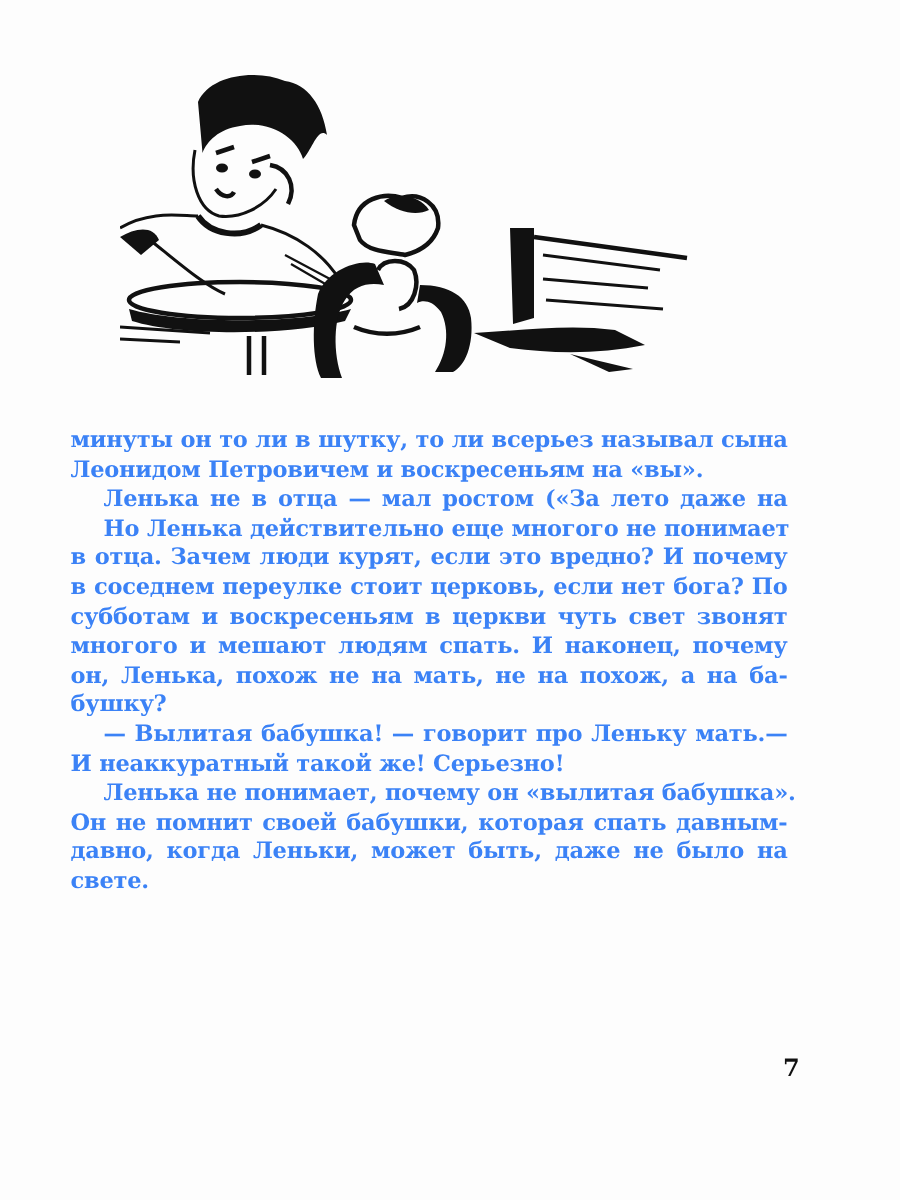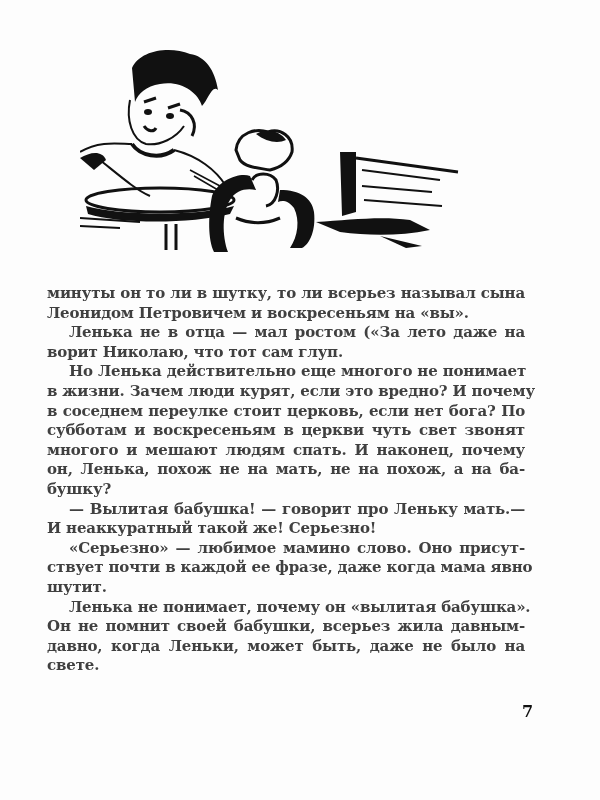--- a/index.html
+++ b/index.html
@@ -6,21 +6,21 @@
   body { width: 600px; height: 800px; position: relative; overflow: hidden; }
   .page {
     position: absolute; left: 0; top: 0; width: 600px; height: 800px; background: #fdfdfd;
   }
   .illustration {
     position: absolute; left: 80px; top: 40px; width: 400px; height: 240px;
   }
   .text-block {
     position: absolute; left: 47px; top: 284px; width: 478px;
     font-family: "DejaVu Serif", "Liberation Serif", serif;
-    font-size: 15px; line-height: 19.6px; color: #404040;
+    font-size: 15px; line-height: 19.6px; color: #3b82f6;
     font-weight: bold; letter-spacing: -0.15px;
   }
   .line { white-space: nowrap; text-align: justify; text-align-last: justify; display: block; }
   .line.last { text-align-last: left; }
   .indent { padding-left: 22px; }
   .page-number {
     position: absolute; left: 522px; top: 702px;
     font-family: "DejaVu Serif", serif; font-weight: bold; font-size: 16px; color: #111;
   }
 </style>
@@ -70,42 +70,36 @@
     <path d="M300 196 L342 206 L326 208 Z" fill="#111"></path>
   </svg>
 
   <div class="text-block">
     <div>
       <span class="line">минуты он то ли в шутку, то ли всерьез называл сына</span>
       <span class="line last">Леонидом Петровичем и воскресеньям на «вы».</span>
     </div>
     <div>
       <span class="line indent">Ленька не в отца — мал ростом («За лето даже на</span>
-      <span class="line last">ворит Николаю, что тот сам глуп.</span>
     </div>
     <div>
       <span class="line indent">Но Ленька действительно еще многого не понимает</span>
-      <span class="line">в жизни. Зачем люди курят, если это вредно? И почему</span>
+      <span class="line">в отца. Зачем люди курят, если это вредно? И почему</span>
       <span class="line">в соседнем переулке стоит церковь, если нет бога? По</span>
       <span class="line">субботам и воскресеньям в церкви чуть свет звонят</span>
       <span class="line">многого и мешают людям спать. И наконец, почему</span>
       <span class="line">он, Ленька, похож не на мать, не на похож, а на ба-</span>
       <span class="line last">бушку?</span>
     </div>
     <div>
       <span class="line indent">— Вылитая бабушка! — говорит про Леньку мать.—</span>
       <span class="line last">И неаккуратный такой же! Серьезно!</span>
     </div>
     <div>
-      <span class="line indent">«Серьезно» — любимое мамино слово. Оно присут-</span>
-      <span class="line">ствует почти в каждой ее фразе, даже когда мама явно</span>
-      <span class="line last">шутит.</span>
-    </div>
-    <div>
       <span class="line indent">Ленька не понимает, почему он «вылитая бабушка».</span>
-      <span class="line">Он не помнит своей бабушки, всерьез жила давным-</span>
+      <span class="line">Он не помнит своей бабушки, которая спать давным-</span>
       <span class="line">давно, когда Леньки, может быть, даже не было на</span>
       <span class="line last">свете.</span>
     </div>
   </div>
 
   <div class="page-number">7</div>
 </div>
 
 </body></html>

